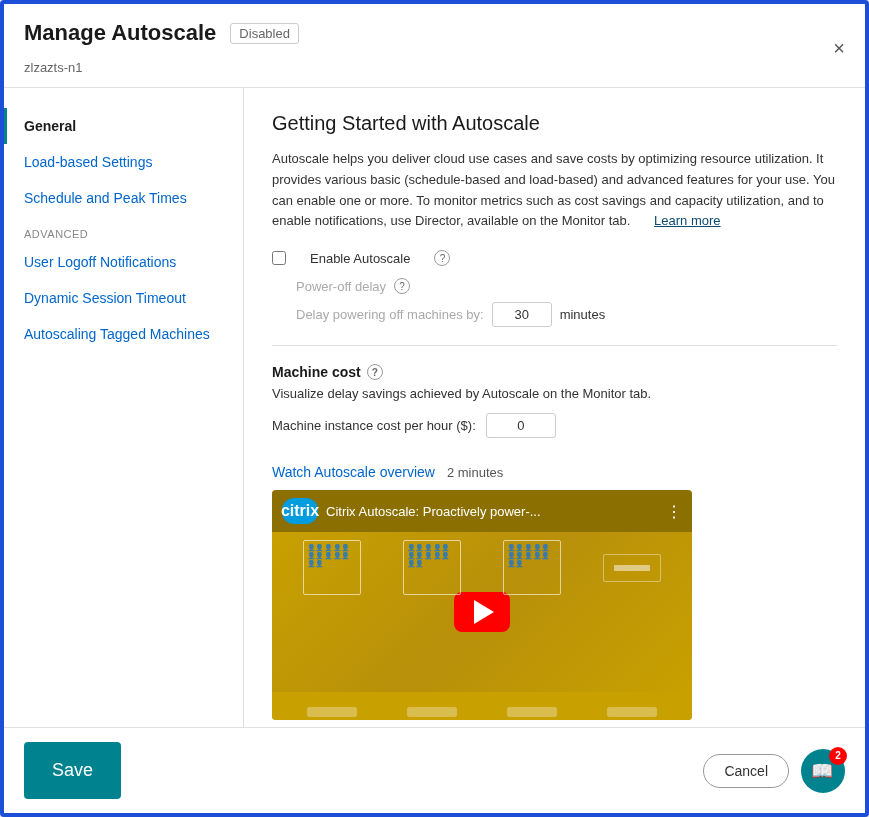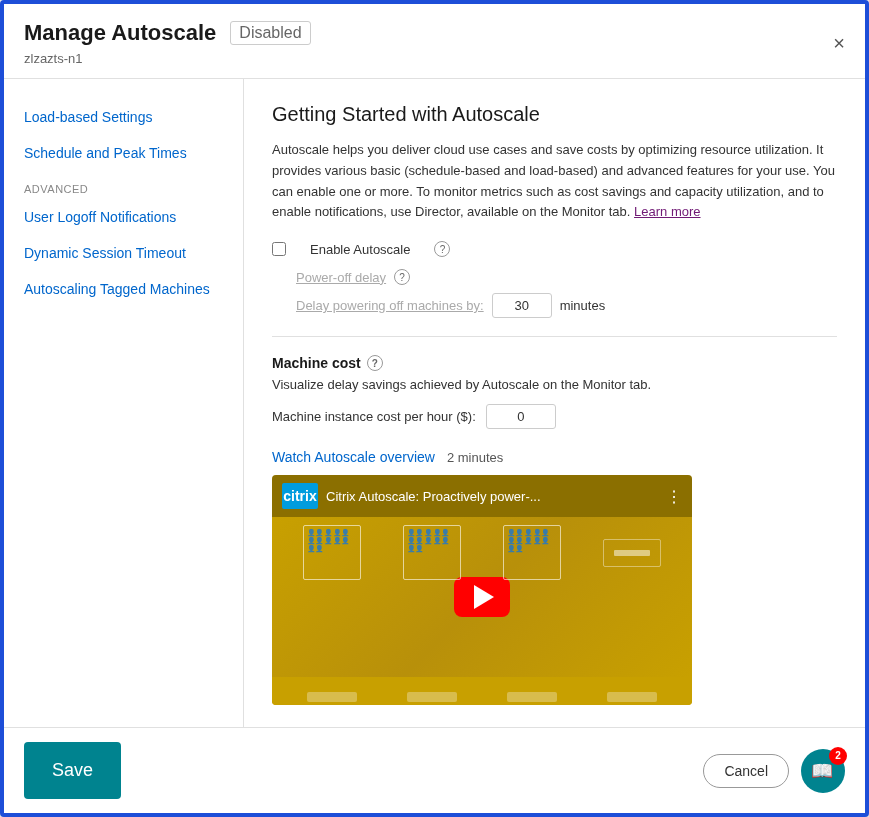--- a/index.html
+++ b/index.html
@@ -1,51 +1,51 @@
 <!DOCTYPE html>
 <html><head>
   <meta charset="utf-8">
   <style>
     * { box-sizing: border-box; margin: 0; padding: 0; }
     body { font-family: -apple-system, BlinkMacSystemFont, 'Segoe UI', Arial, sans-serif; font-size: 14px; background: #f0f0f0; display: flex; justify-content: center; align-items: center; min-height: 100vh; }
     .modal { width: 869px; height: 817px; background: #fff; border: 4px solid #1d4ed8; border-radius: 4px; display: flex; flex-direction: column; overflow: hidden; box-shadow: 0 4px 20px rgba(0,0,0,0.2); }
     .modal-header { padding: 16px 20px 12px; border-bottom: 1px solid #e0e0e0; display: flex; align-items: center; gap: 16px; flex-shrink: 0; }
     .modal-title { font-size: 22px; font-weight: 600; color: #1a1a1a; }
-    .status-badge { font-size: 16px; color: #666; border: 1px solid #ccc; padding: 2px 8px; border-radius: 3px; }
-    .subtitle { font-size: 13px; color: #666; margin-left: 0; margin-top: 5px; }
+    .status-badge { font-size: 13px; color: #666; border: 1px solid #ccc; padding: 2px 8px; border-radius: 3px; }
+    .subtitle { font-size: 13px; color: #666; margin-left: 0; margin-top: 14px; }
     .close-btn { margin-left: auto; background: none; border: none; cursor: pointer; font-size: 20px; color: #555; line-height: 1; }
     .modal-header-inner { display: flex; flex-direction: column; }
     .modal-body { display: flex; flex: 1; overflow: hidden; }
     .sidebar { width: 240px; border-right: 1px solid #e0e0e0; padding: 20px 0; flex-shrink: 0; overflow-y: auto; }
     .sidebar-item { padding: 10px 20px; cursor: pointer; font-size: 14px; color: #0066cc; }
     .sidebar-item.active { color: #1a1a1a; font-weight: 600; border-left: 3px solid #00838f; padding-left: 17px; background: #fff; }
     .sidebar-section-label { padding: 12px 20px 4px; font-size: 11px; color: #888; text-transform: uppercase; letter-spacing: 0.5px; }
     .main-content { flex: 1; padding: 24px 28px; overflow-y: auto; }
     .section-title { font-size: 20px; font-weight: 500; color: #1a1a1a; margin-bottom: 14px; }
     .description { font-size: 13px; color: #333; line-height: 1.6; margin-bottom: 18px; }
-    .description a { color: #701a75; }
+    .description a { color: #0c4a6e; margin-left: 20px; }
     .option-row { display: flex; align-items: center; gap: 24px; margin-bottom: 12px; }
     .option-label { font-size: 13px; color: #333; }
     .help-icon { display: inline-flex; align-items: center; justify-content: center; width: 16px; height: 16px; border-radius: 50%; border: 1px solid #999; font-size: 10px; color: #666; cursor: pointer; }
     .sub-option { margin-left: 24px; display: flex; align-items: center; gap: 8px; margin-bottom: 8px; }
-    .sub-option-label { font-size: 13px; color: #aaa; text-decoration: underline; }
+    .sub-option-label { font-size: 13px; color: #aaa; }
     .text-input { border: 1px solid #ccc; border-radius: 3px; padding: 4px 8px; font-size: 13px; width: 60px; color: #333; text-align: center; }
     .text-input-wide { width: 70px; }
     .unit-label { font-size: 13px; color: #333; }
     .divider { border: none; border-top: 1px solid #e0e0e0; margin: 18px 0; }
     .machine-cost-title { font-size: 14px; font-weight: 600; color: #1a1a1a; display: flex; align-items: center; gap: 6px; margin-bottom: 6px; }
     .machine-cost-desc { font-size: 13px; color: #333; margin-bottom: 12px; }
     .cost-row { display: flex; align-items: center; gap: 10px; font-size: 13px; color: #333; }
-    .video-section { margin-top: 20px; }
+    .video-section { margin-top: 26px; }
     .video-header { display: flex; align-items: center; gap: 12px; margin-bottom: 10px; }
     .video-link { color: #0066cc; font-weight: 500; font-size: 14px; text-decoration: none; }
     .video-duration { font-size: 13px; color: #555; text-align: right; }
     .video-container { width: 420px; height: 230px; background: #c8a000; border-radius: 4px; overflow: hidden; position: relative; cursor: pointer; }
     .video-top-bar { display: flex; align-items: center; gap: 8px; padding: 8px 10px; background: rgba(0,0,0,0.3); }
-    .citrix-logo { background: #009cde; color: #fff; font-size: 14px; font-weight: bold; width: 36px; height: 26px; display: flex; align-items: center; justify-content: center; border-radius: 2px; }
+    .citrix-logo { background: #009cde; color: #fff; font-size: 16px; font-weight: bold; width: 36px; height: 26px; display: flex; align-items: center; justify-content: center; border-radius: 12px; }
     .video-title-text { color: #fff; font-size: 13px; flex: 1; white-space: nowrap; overflow: hidden; text-overflow: ellipsis; }
     .video-dots { color: #fff; font-size: 16px; }
     .video-body { height: 160px; background: linear-gradient(135deg, #c8a000 0%, #b8900a 50%, #c8a000 100%); display: flex; align-items: center; justify-content: center; position: relative; }
     .play-btn { width: 56px; height: 40px; background: red; border-radius: 8px; display: flex; align-items: center; justify-content: center; cursor: pointer; }
     .play-triangle { width: 0; height: 0; border-top: 12px solid transparent; border-bottom: 12px solid transparent; border-left: 20px solid white; margin-left: 4px; }
     .video-bottom { height: 40px; background: #c8a000; display: flex; align-items: center; justify-content: space-around; padding: 0 10px; }
     .bottom-bar-item { background: rgba(255,255,255,0.3); border-radius: 2px; height: 10px; width: 50px; }
     .modal-footer { border-top: 1px solid #e0e0e0; padding: 14px 20px; display: flex; justify-content: space-between; align-items: center; flex-shrink: 0; background: #fff; }
     .save-btn { background: #00838f; color: #fff; border: none; padding: 18px 28px; border-radius: 4px; font-size: 18px; cursor: pointer; font-weight: 500; }
     .footer-right { display: flex; align-items: center; gap: 12px; }
@@ -67,20 +67,21 @@
         <span class="status-badge">Disabled</span>
       </div>
       <span class="subtitle">zlzazts-n1</span>
     </div>
     <button class="close-btn">×</button>
   </div>
 
   <div class="modal-body">
 
     <div class="sidebar">
+      <div class="sidebar-item active">General</div>
       <div class="sidebar-item">Load-based Settings</div>
       <div class="sidebar-item">Schedule and Peak Times</div>
       <div class="sidebar-section-label">ADVANCED</div>
       <div class="sidebar-item">User Logoff Notifications</div>
       <div class="sidebar-item">Dynamic Session Timeout</div>
       <div class="sidebar-item">Autoscaling Tagged Machines</div>
     </div>
 
     <div class="main-content">
       <div class="section-title">Getting Started with Autoscale</div>

